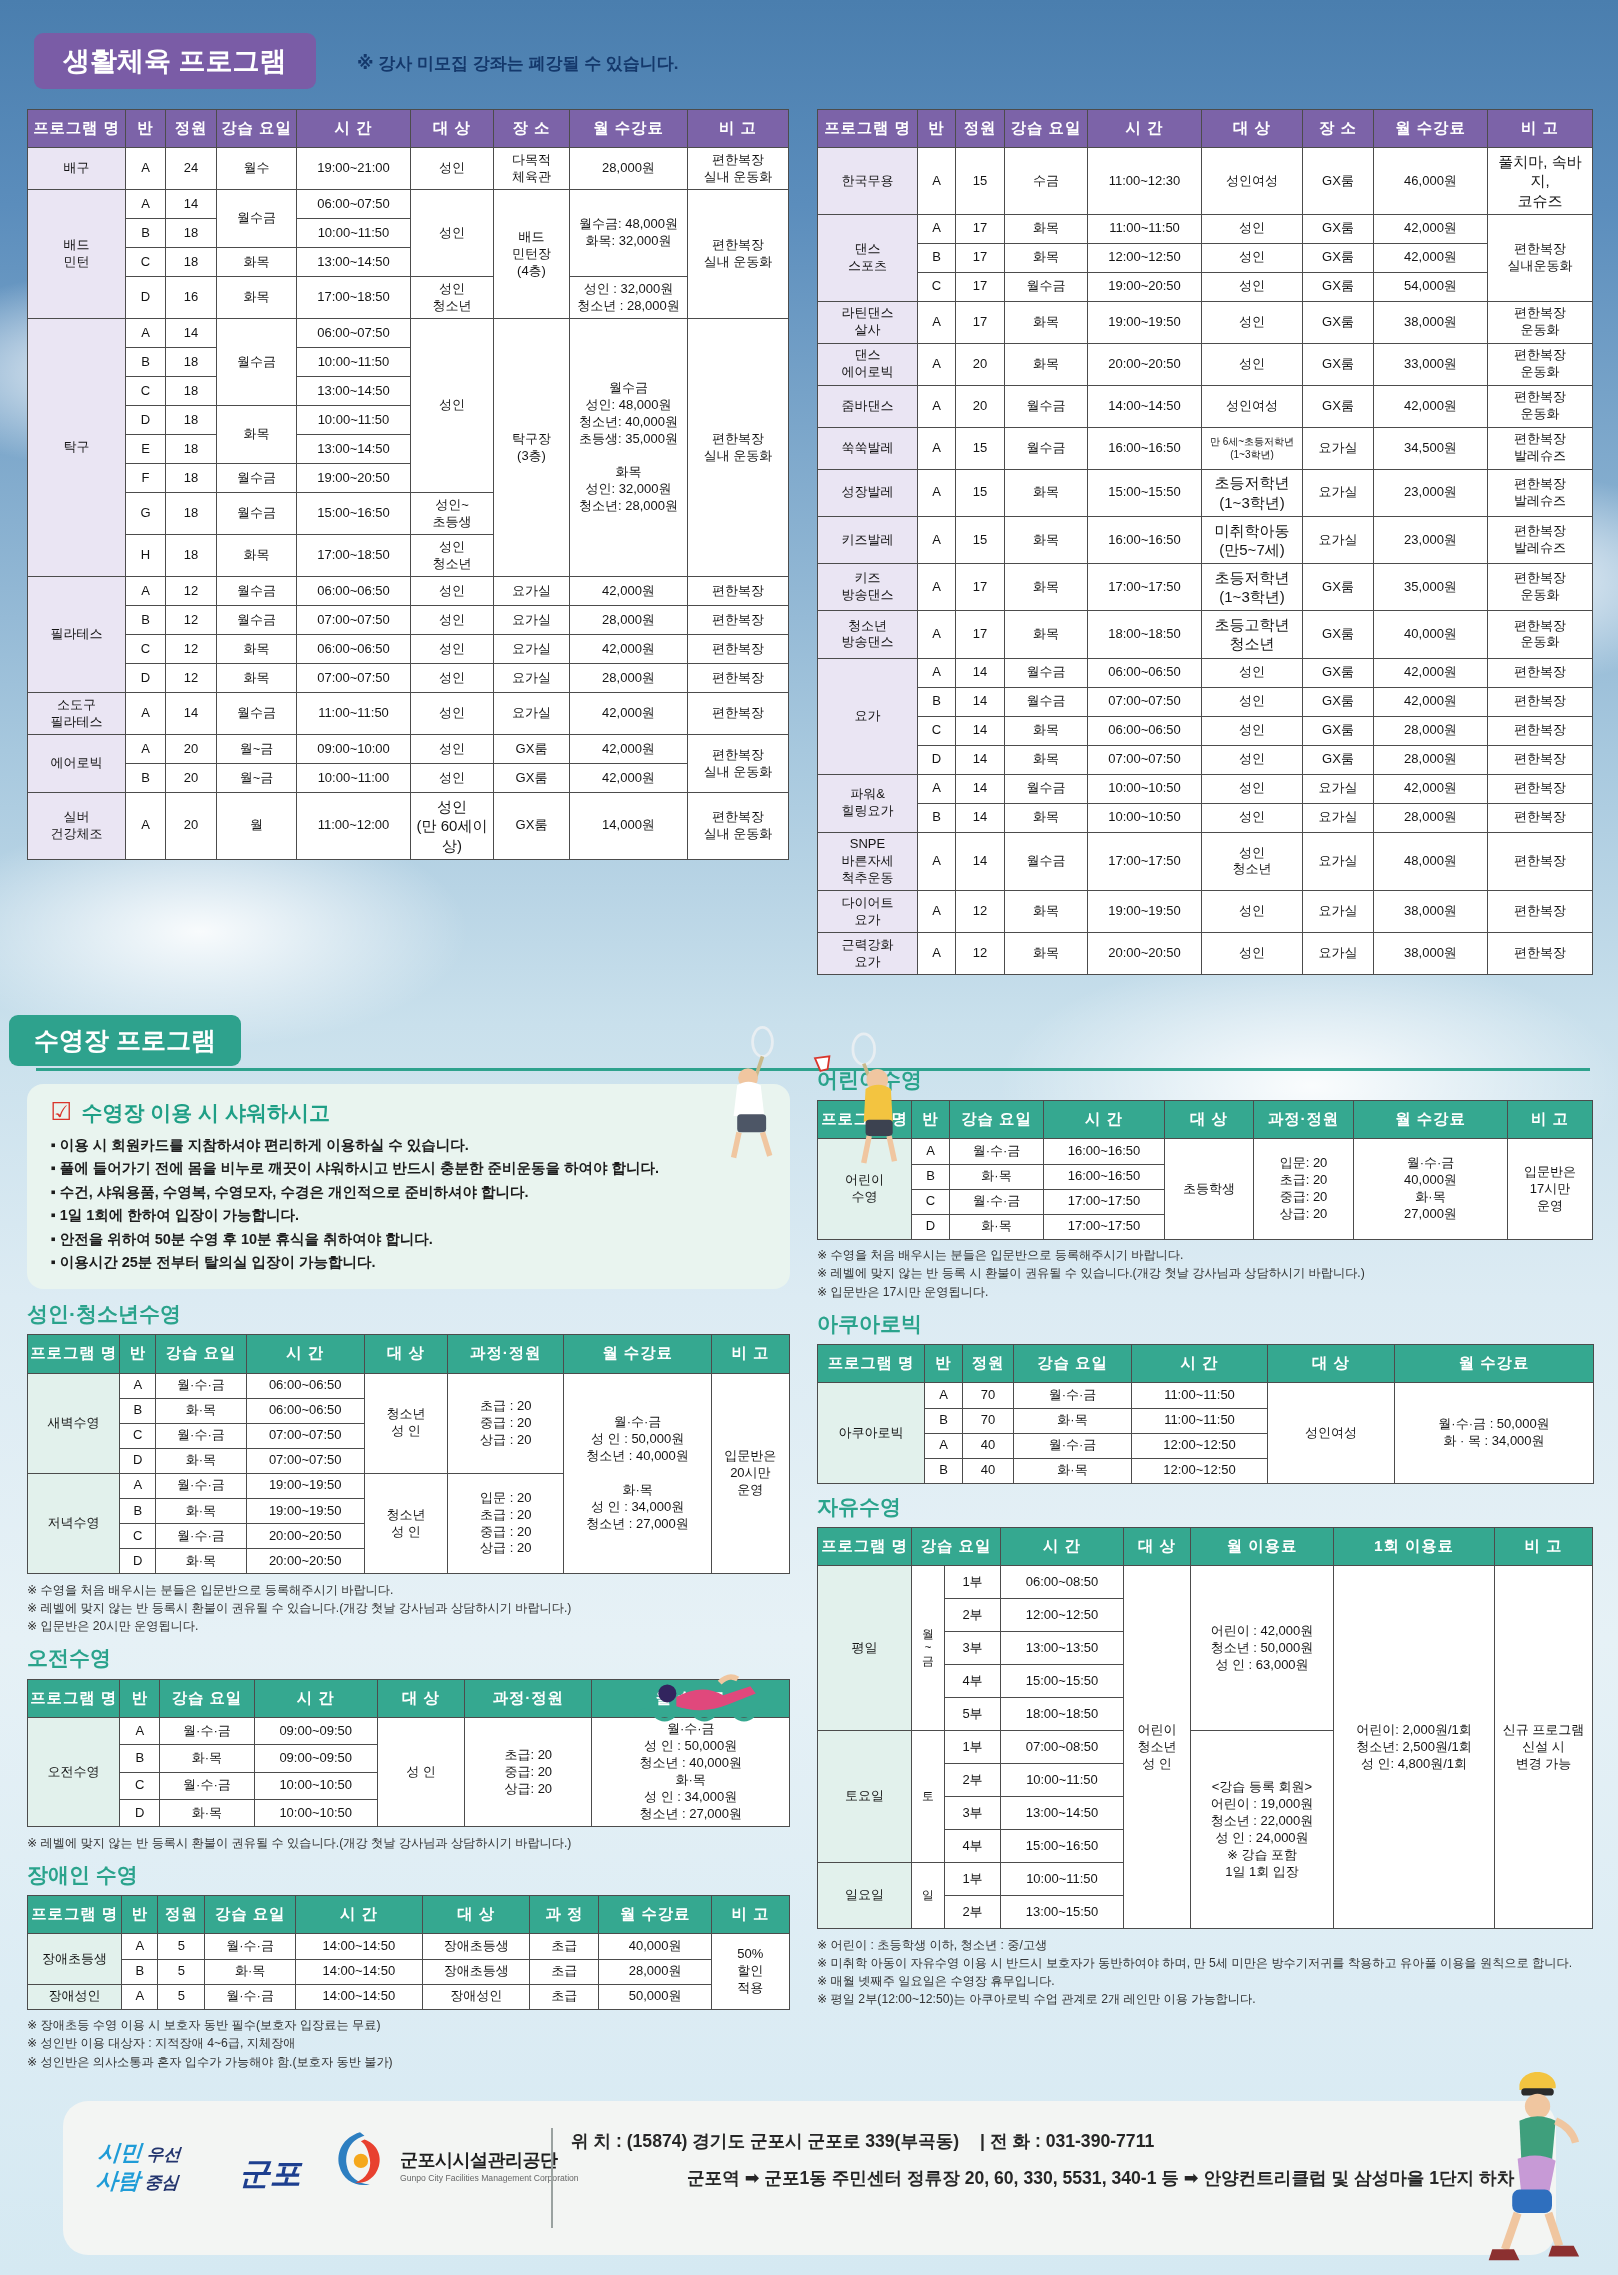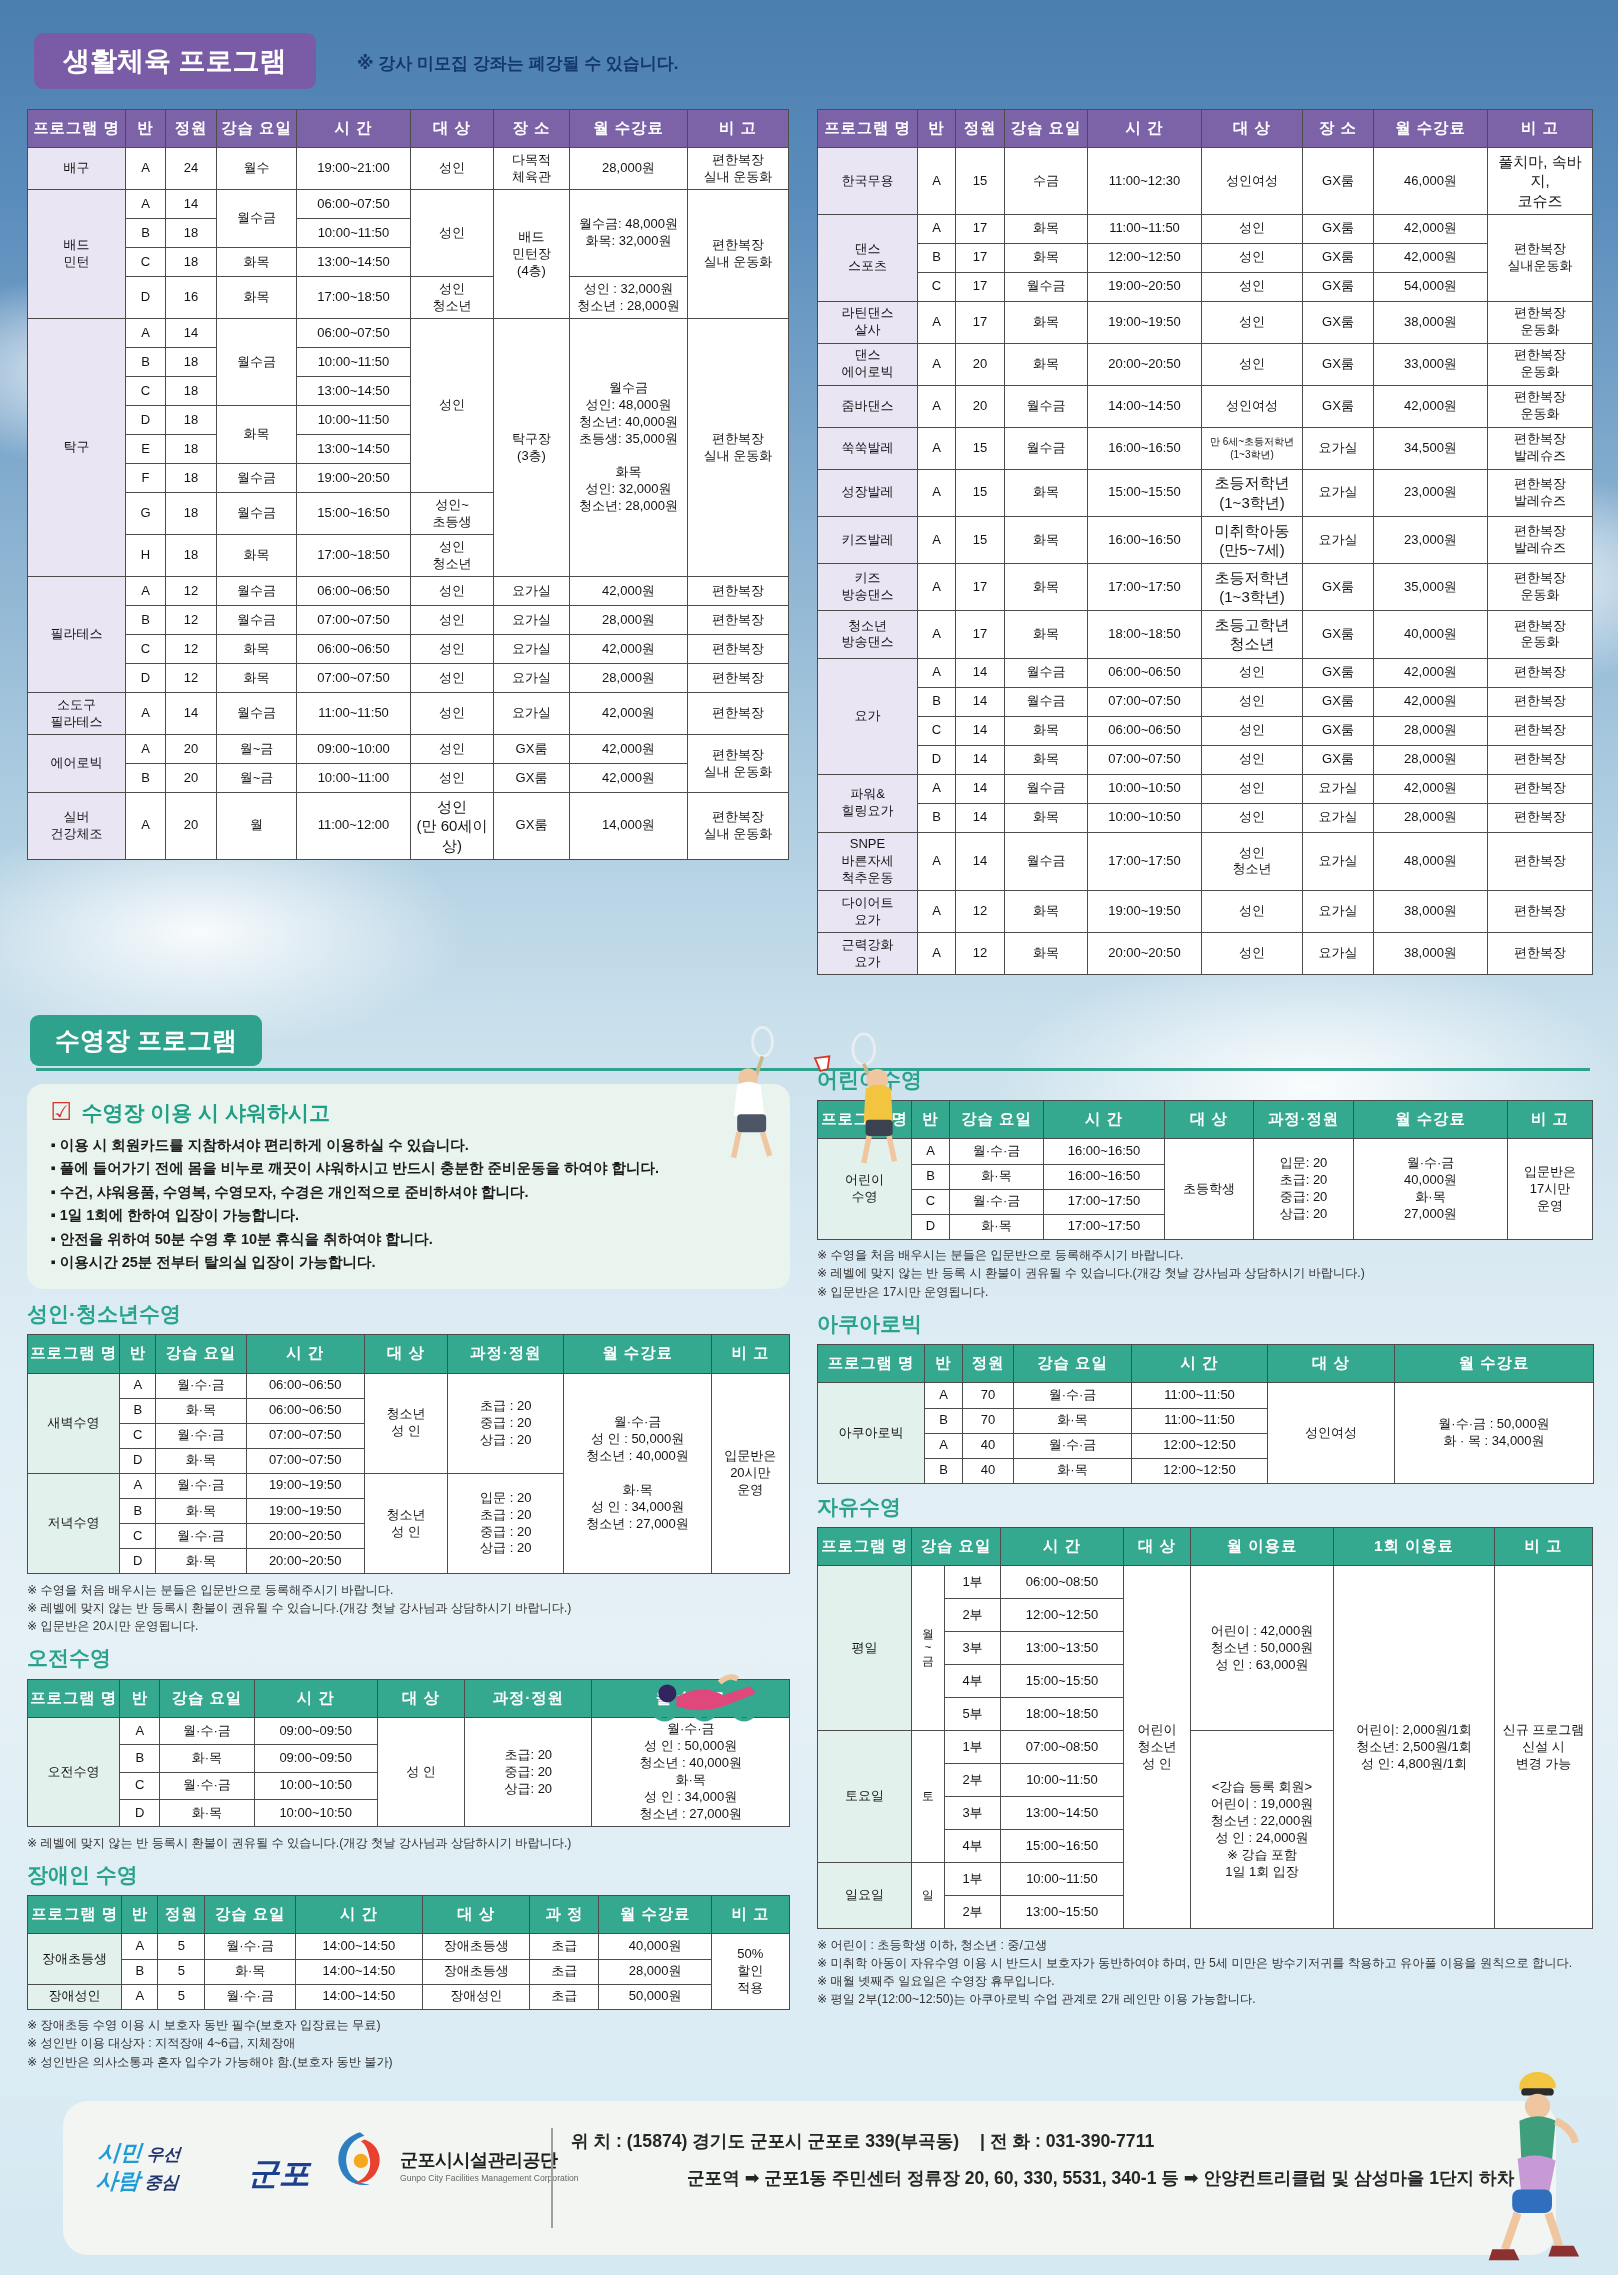--- a/index.html
+++ b/index.html
@@ -3,21 +3,21 @@
 <meta charset="utf-8">
 <style>
 *{margin:0;padding:0;box-sizing:border-box}
 html,body{background:#3f74a6;}
 body{font-family:"Liberation Sans","DejaVu Sans",sans-serif;}
 .canvas{position:relative;width:1618px;height:2275px;overflow:hidden;
  background:linear-gradient(180deg,#4a7eae 0%,#5b8dbc 9%,#7fa9cc 20%,#a7c8de 33%,#c9e0ec 45%,#dcebf3 57%,#e6f1f6 72%,#dcecf4 88%,#d5e9f2 100%);}
 .cloud{position:absolute;background:radial-gradient(ellipse at center,rgba(255,255,255,.9),rgba(255,255,255,0) 70%);}
 .badge{position:absolute;color:#fff;font-weight:700;border-radius:9px;z-index:3;}
 .badge.purple{left:34px;top:33px;font-size:27px;padding:10px 29px;background:#7a5ca6;}
-.badge.teal{left:30px;top:1015px;font-size:25px;padding:9px 25px;background:#2ea28d;}
+.badge.teal{left:9px;top:1015px;font-size:25px;padding:9px 25px;background:#2ea28d;}
 .sports-note{position:absolute;left:357px;top:52px;font-size:17px;font-weight:700;color:#14386b;z-index:3;}
 .teal-line{position:absolute;left:36px;top:1068px;width:1554px;height:2.7px;background:#2ea28d;z-index:2;}
 .tblpos{position:absolute;z-index:2;}
 .col{position:absolute;z-index:2;}
 table.grid{border-collapse:collapse;width:100%;table-layout:fixed;background:#fff;border:1.8px solid #333;}
 .grid th{border:0.9px solid #4c4c4c;color:#fff;font-weight:700;font-size:15.4px;padding:8.1px 1.8px;letter-spacing:0.9px;}
 .grid.purple th{background:#7c63a8;}
 .grid.teal th{background:#35a890;}
 .grid td{border:0.9px solid #4c4c4c;font-size:13px;color:#141414;text-align:center;vertical-align:middle;padding:3.6px 2.7px;white-space:pre-line;line-height:1.3;height:23.5px;}
 .grid.sports td{height:29px;}
@@ -31,21 +31,21 @@
 .notice-title{color:#1f9f86;font-size:21px;font-weight:700;margin-bottom:7.2px;display:flex;align-items:center;gap:9px;}
 .chk{color:#d9342b;font-size:24.4px;font-weight:400;line-height:1;}
 .rule-line{font-size:14.5px;color:#1c1c1c;line-height:1.62;font-weight:600;}
 .sec-title{color:#2aa38c;font-size:21px;font-weight:700;margin:9px 0 6.3px;}
 .notes{margin:6.3px 0 1.8px;}
 .note-line{font-size:12.2px;color:#333;line-height:1.5;font-weight:500;}
 .footer-card{position:absolute;left:63px;top:2101px;width:1493px;height:154px;background:#f3f5f3;border-radius:25px;z-index:1;}
 .slogan{position:absolute;left:34px;top:38px;line-height:1.25;font-size:22px;font-weight:700;font-style:italic;transform:skewX(-4deg);}
 .slogan .b{color:#1f9cd7;}
 .slogan .d{color:#23356e;font-size:17px;}
-.city{position:absolute;left:185px;top:52px;font-size:31px;font-weight:700;font-style:italic;color:#1d3f8f;}
+.city{position:absolute;left:176px;top:52px;font-size:31px;font-weight:700;font-style:italic;color:#1d3f8f;}
 .logo-mark{position:absolute;left:271px;top:29px;}
 .org-name{position:absolute;left:337px;top:47px;font-size:18px;font-weight:700;color:#1d1d1d;letter-spacing:-0.5px;}
 .org-en{position:absolute;left:337px;top:72px;font-size:8.6px;color:#666;}
 .footer-divider{position:absolute;left:488px;top:27px;width:1.8px;height:100px;background:#9aa2a0;}
 .finfo{position:absolute;left:508px;top:22px;font-size:17.6px;font-weight:700;color:#262626;line-height:2.1;}
 .finfo .row2{padding-left:0px;}
 .finfo .row3{padding-left:116px;}
 .finfo .ph{margin-left:21px;}
 svg.illus{position:absolute;z-index:4;}
 </style>

